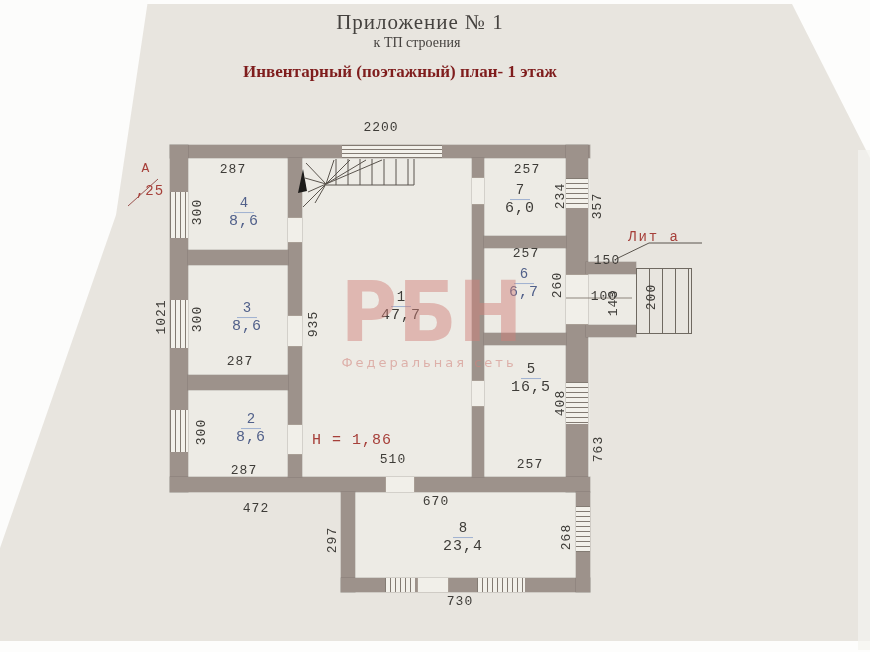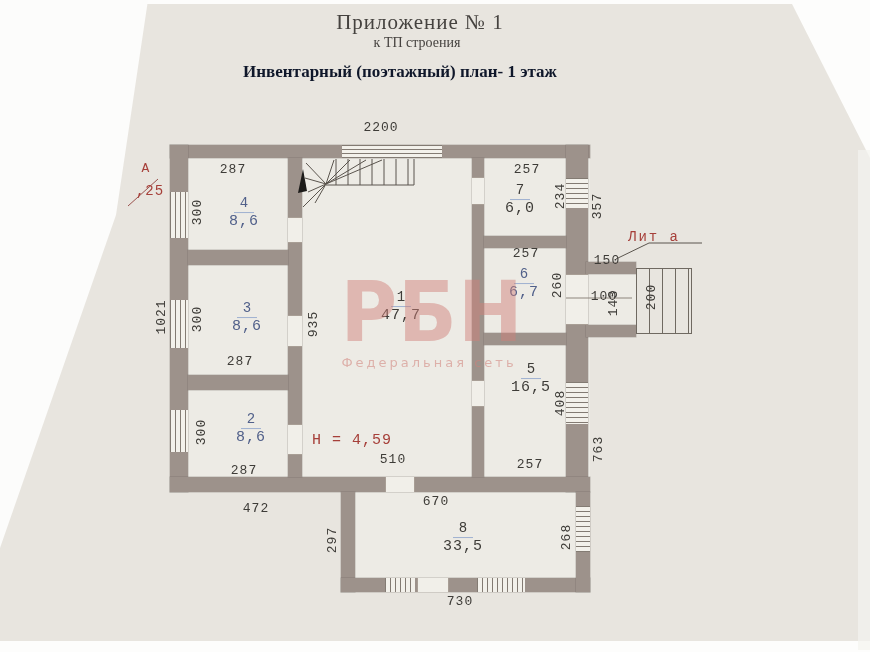--- a/index.html
+++ b/index.html
@@ -4,21 +4,21 @@
 <style>
   html,body{margin:0;padding:0;background:#ffffff;}
   .canvas{position:relative;width:870px;height:652px;overflow:hidden;
           background:var(--paper,#e8e5df);
           font-family:"Liberation Mono","DejaVu Sans Mono",monospace;}
   
   .t{position:absolute;transform:translateX(-50%);font-family:"Liberation Serif","DejaVu Serif",serif;
      color:#45423f;white-space:nowrap;}
   .t1{font-size:21px;letter-spacing:1px;}
   .t2{font-size:14px;}
-  .t3{font-size:17px;font-weight:bold;color:#0f172a;}
+  .t3{font-size:17px;font-weight:bold;color:#7f1d1d;}
   
   .plate{position:absolute;background:var(--plate,#edebe5);}
   .wall{position:absolute;background:var(--wall,#9d928b);box-shadow:0 0 0 .5px rgba(90,82,74,.35);}
   .win{position:absolute;background:#f3f1eb;}
   .win.along-h{background:#f3f1eb repeating-linear-gradient(to bottom,var(--line,#837b73) 0 1px,transparent 1px 4px);}
   .win.along-v{background:#f3f1eb repeating-linear-gradient(to right,var(--line,#837b73) 0 1px,transparent 1px 5px);}
   .win.rung-h{background:#f3f1eb repeating-linear-gradient(to bottom,var(--line,#837b73) 0 1px,transparent 1px 5px);}
   .win.rung-v{background:#f3f1eb repeating-linear-gradient(to right,var(--line,#837b73) 0 1px,transparent 1px 5px);}
   .door{position:absolute;background:#f1efe9;}
   .door.v{box-shadow:inset 0 1px 0 #a89e95,inset 0 -1px 0 #a89e95;}
@@ -131,21 +131,21 @@
   <span class="dim v" style="left:613px;top:303px">143</span>
   <span class="dim v" style="left:651px;top:297px">200</span>
   <span class="dim" style="left:530px;top:464px">257</span>
   <span class="dim v" style="left:560px;top:403px">408</span>
   <span class="dim v" style="left:598px;top:449px">763</span>
   <span class="dim" style="left:436px;top:501px">670</span>
   <span class="dim v" style="left:332px;top:540px">297</span>
   <span class="dim v" style="left:566px;top:537px">268</span>
   <span class="dim" style="left:460px;top:601px">730</span>
 
-  <span class="note" style="left:352px;top:440px;font-size:15px">Н = 4,59</span>
+  <span class="note" style="left:352px;top:440px;font-size:15px">Н = 1,86</span>
   <span class="note" style="left:654px;top:237px;letter-spacing:2px">Лит а</span>
   <span class="note" style="left:146px;top:168px;font-size:13px">А</span>
   <span class="note" style="left:150px;top:191px">,25</span>
 
   <div class="room-label dark" style="left:401px;top:307px">
     <span class="rnum">1</span>
     <span class="rarea">47,7</span>
   </div>
   <div class="room-label blue" style="left:251px;top:429px">
     <span class="rnum">2</span>
@@ -166,21 +166,21 @@
   <div class="room-label blue" style="left:524px;top:284px">
     <span class="rnum">6</span>
     <span class="rarea">6,7</span>
   </div>
   <div class="room-label dark" style="left:520px;top:200px">
     <span class="rnum">7</span>
     <span class="rarea">6,0</span>
   </div>
   <div class="room-label dark" style="left:463px;top:538px">
     <span class="rnum">8</span>
-    <span class="rarea">33,5</span>
+    <span class="rarea">23,4</span>
   </div>
 
   <div class="wm-logo" style="left:432px;top:312px">РБН</div>
   <div class="wm-tag" style="left:429px;top:362px">Федеральная сеть</div>
 
   <div class="artifact" style="left:0;top:0;width:870px;height:4px;background:#fdfdfc"></div>
   <div class="artifact" style="left:790px;top:0;width:80px;height:158px;background:#fdfdfc;clip-path:polygon(0 0,100% 0,100% 100%)"></div>
   <div class="artifact" style="left:0;top:0;width:150px;height:652px;background:#fcfcfb;clip-path:polygon(0 0,148px 0,116px 215px,0 548px)"></div>
   <div class="artifact" style="left:0;top:641px;width:870px;height:11px;background:#fdfdfc"></div>
   <div class="artifact" style="left:858px;top:150px;width:12px;height:500px;background:#f4f3f0;opacity:.7"></div>

